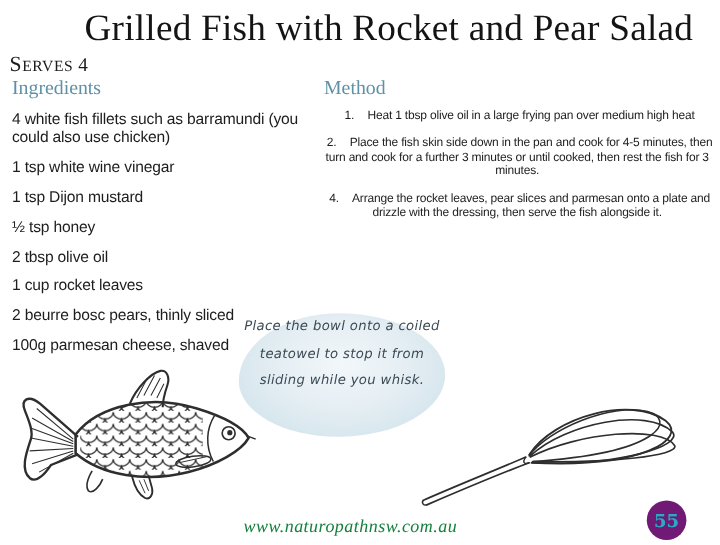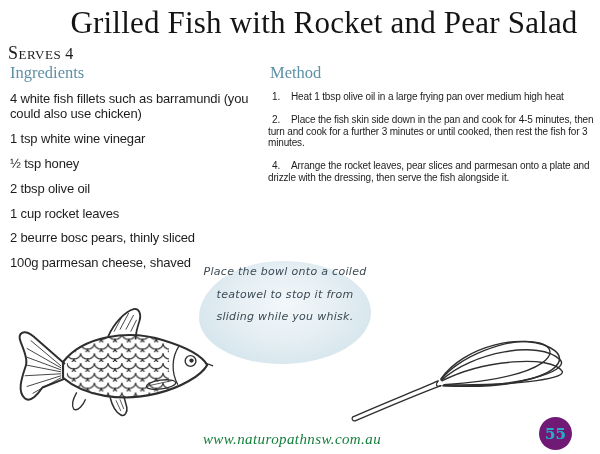--- a/index.html
+++ b/index.html
@@ -24,21 +24,21 @@
   .section-heading{
     font-family:"Liberation Serif", serif;font-size:16.5px;font-weight:400;
     color:#5e90a6;margin:0 0 8px 2px;
   }
   .ing-item{
     font-size:13px;line-height:1.18;letter-spacing:-0.15px;
     margin:0 0 9.5px 2px;color:#1d1d1d;
   }
   .method-step{
     font-size:10px;line-height:1.18;letter-spacing:-0.15px;
-    margin:0 0 11px 0;color:#1d1d1d;text-indent:4px;
+    margin:0 0 11px 0;color:#1d1d1d;text-indent:4px;text-align:center;
   }
   .method-step .step-num{margin-right:11px;}
   .tip-blob{
     position:absolute;left:199px;top:261px;width:172px;height:103px;
     border-radius:49% 51% 52% 48% / 55% 50% 50% 45%;
     background:radial-gradient(ellipse at 50% 42%, #f2f7fa 0%, #e6eff4 40%, #d8e7ee 72%, #d2e3ec 100%);
     display:flex;align-items:flex-start;justify-content:center;
   }
   .tip-text{
     text-align:center;font-style:italic;font-size:11px;line-height:2.05;
@@ -71,20 +71,21 @@
   <h1 class="page-title">Grilled Fish with Rocket and Pear Salad</h1>
 
   <div class="serves-line">
     <span>Serves</span><span class="num">4</span>
   </div>
 
   <div class="col col-ingredients">
     <h2 class="section-heading">Ingredients</h2>
     <p class="ing-item">4 white fish fillets such as barramundi (you could also use chicken)</p>
     <p class="ing-item">1 tsp white wine vinegar</p>
+    <p class="ing-item">1 tsp Dijon mustard</p>
     <p class="ing-item">½ tsp honey</p>
     <p class="ing-item">2 tbsp olive oil</p>
     <p class="ing-item">1 cup rocket leaves</p>
     <p class="ing-item">2 beurre bosc pears, thinly sliced</p>
     <p class="ing-item">100g parmesan cheese, shaved</p>
   </div>
 
   <div class="col col-method">
     <h2 class="section-heading">Method</h2>
     <p class="method-step"><span class="step-num">1.</span><span>Heat 1 tbsp olive oil in a large frying pan over medium high heat</span></p>

